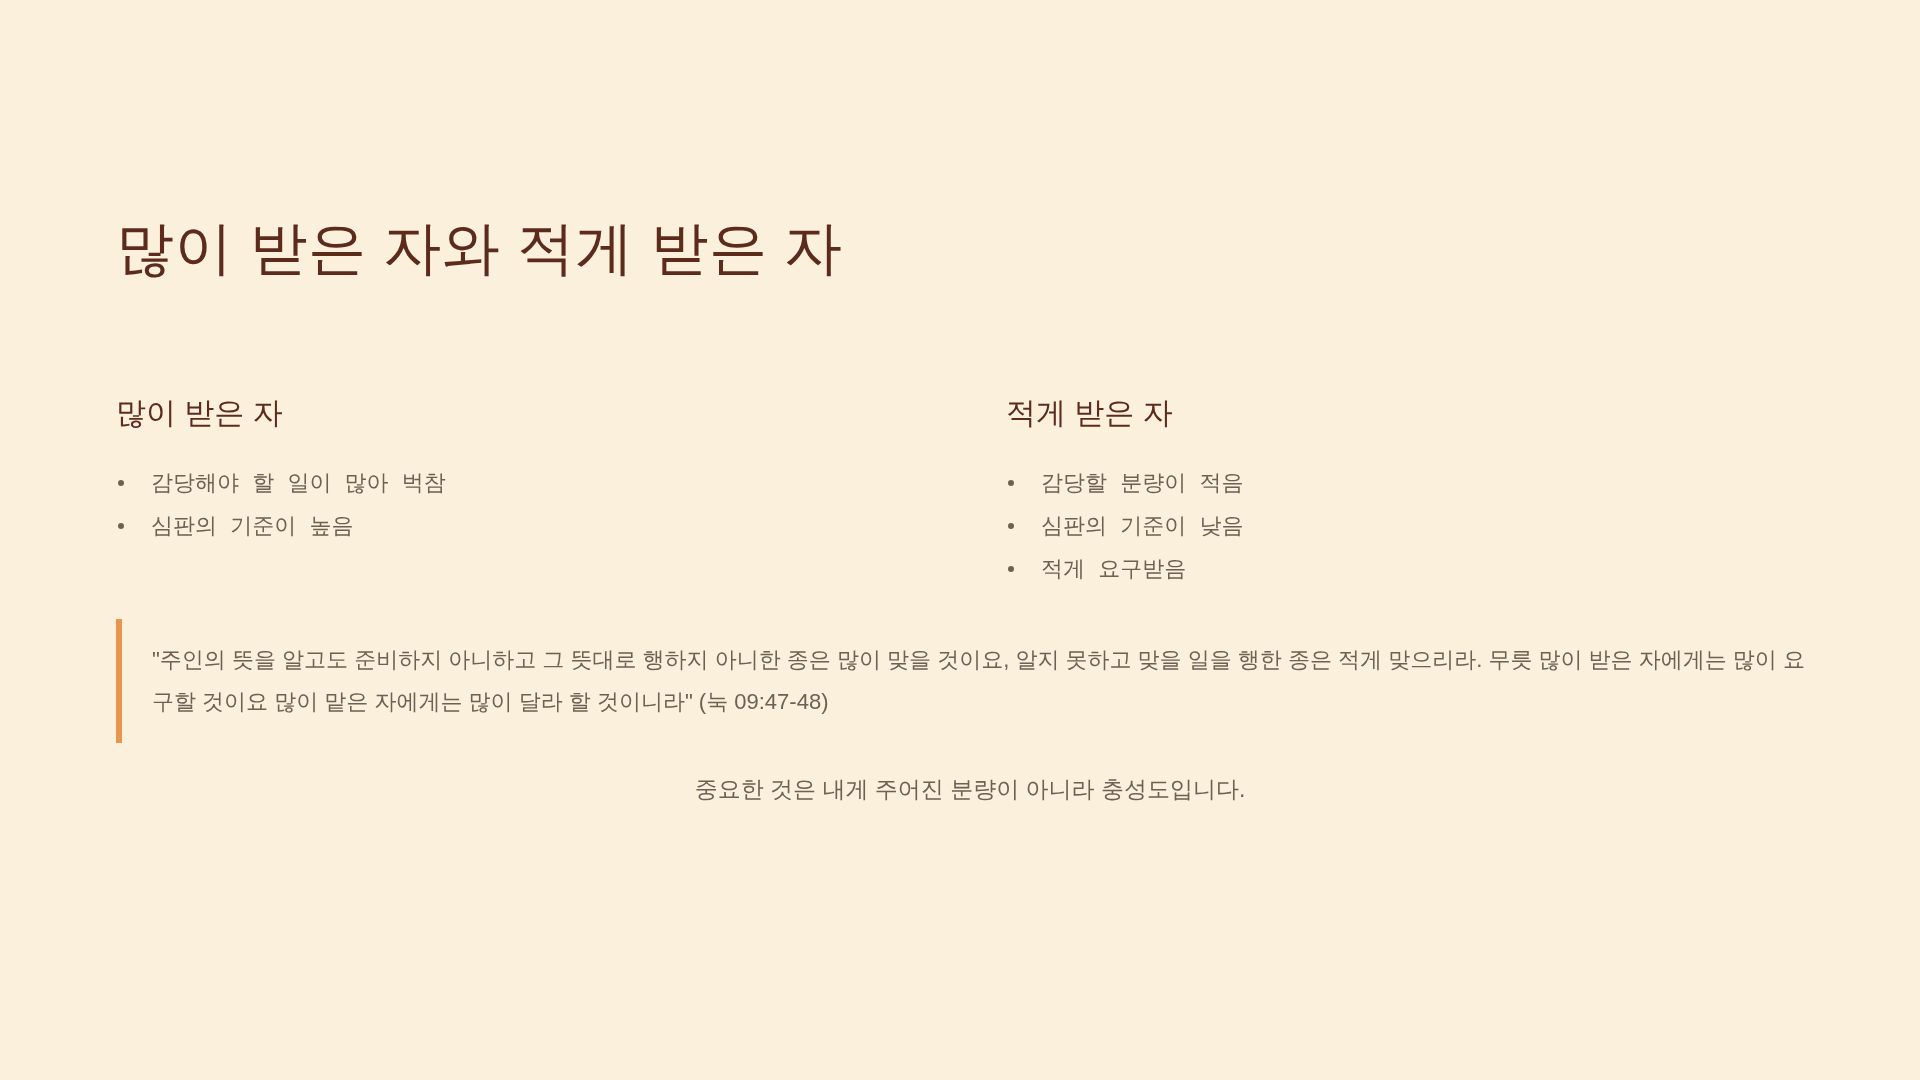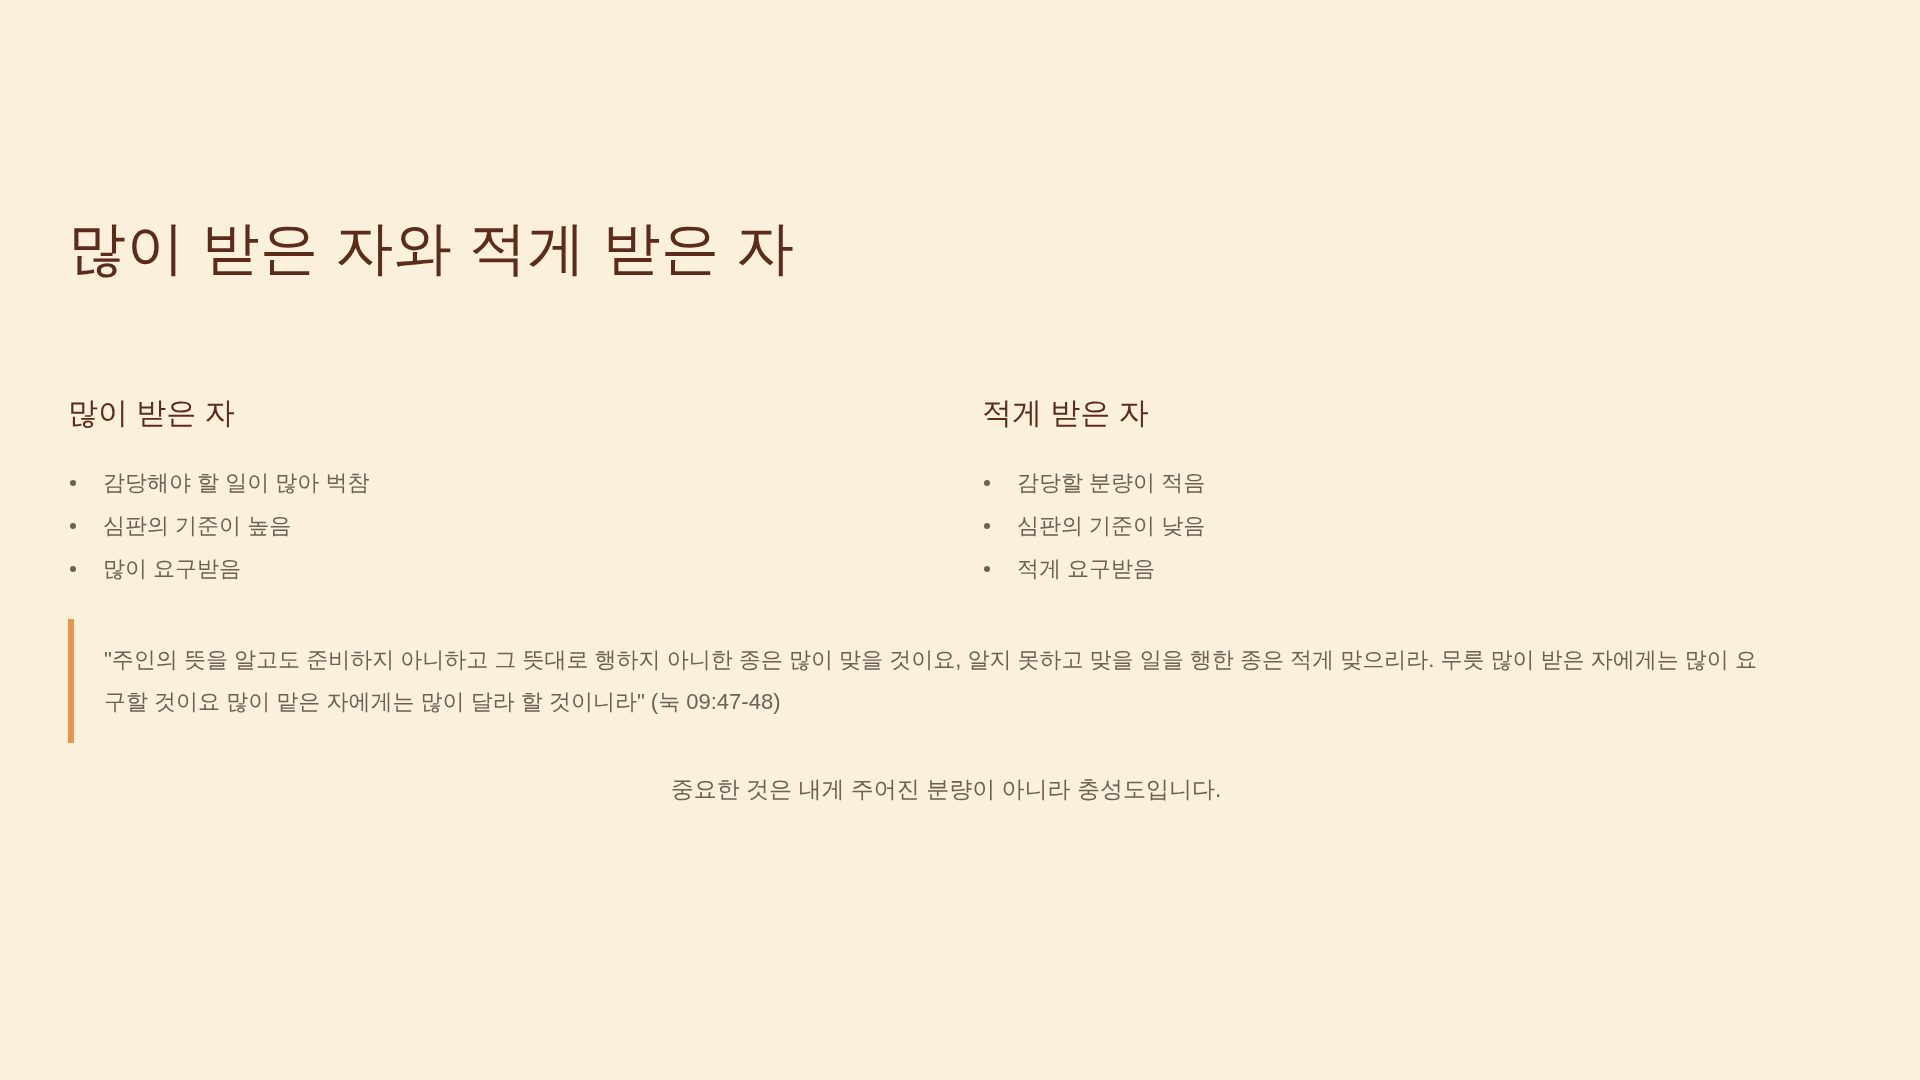--- a/index.html
+++ b/index.html
@@ -10,21 +10,21 @@
   }
   * { margin: 0; padding: 0; box-sizing: border-box; }
   html, body {
     width: 1920px; height: 1080px;
     background: var(--bg);
     font-family: "Liberation Sans", "DejaVu Sans", sans-serif;
     overflow: hidden;
   }
   .slide {
     width: 1920px; height: 1080px;
-    padding: 212px 96px 0 68px;
+    padding: 212px 96px 0 116px;
     background: var(--bg);
   }
   .slide-title {
     font-size: 58px;
     line-height: 1.25;
     font-weight: 500;
     color: var(--heading);
     letter-spacing: 0.5px;
   }
   .columns {
@@ -35,20 +35,21 @@
   }
   .column-heading {
     font-size: 30px;
     line-height: 1.3;
     font-weight: 500;
     color: var(--heading);
   }
   .bullet-list {
     list-style: none;
     margin-top: 30px;
+    font-family: Liberation Mono, monospace;
   }
   .bullet-item {
     display: flex;
     align-items: center;
     height: 43px;
     font-size: 22px;
     color: var(--body);
   }
   .bullet-dot {
     flex: 0 0 auto;
@@ -90,24 +91,20 @@
       <h2 class="column-heading">많이 받은 자</h2>
       <ul class="bullet-list">
         <li class="bullet-item">
           <span class="bullet-dot"></span>
           <span>감당해야 할 일이 많아 벅참</span>
         </li>
         <li class="bullet-item">
           <span class="bullet-dot"></span>
           <span>심판의 기준이 높음</span>
         </li>
-        <li class="bullet-item">
-          <span class="bullet-dot"></span>
-          <span>많이 요구받음</span>
-        </li>
       </ul>
     </section>
 
     <section>
       <h2 class="column-heading">적게 받은 자</h2>
       <ul class="bullet-list">
         <li class="bullet-item">
           <span class="bullet-dot"></span>
           <span>감당할 분량이 적음</span>
         </li>

